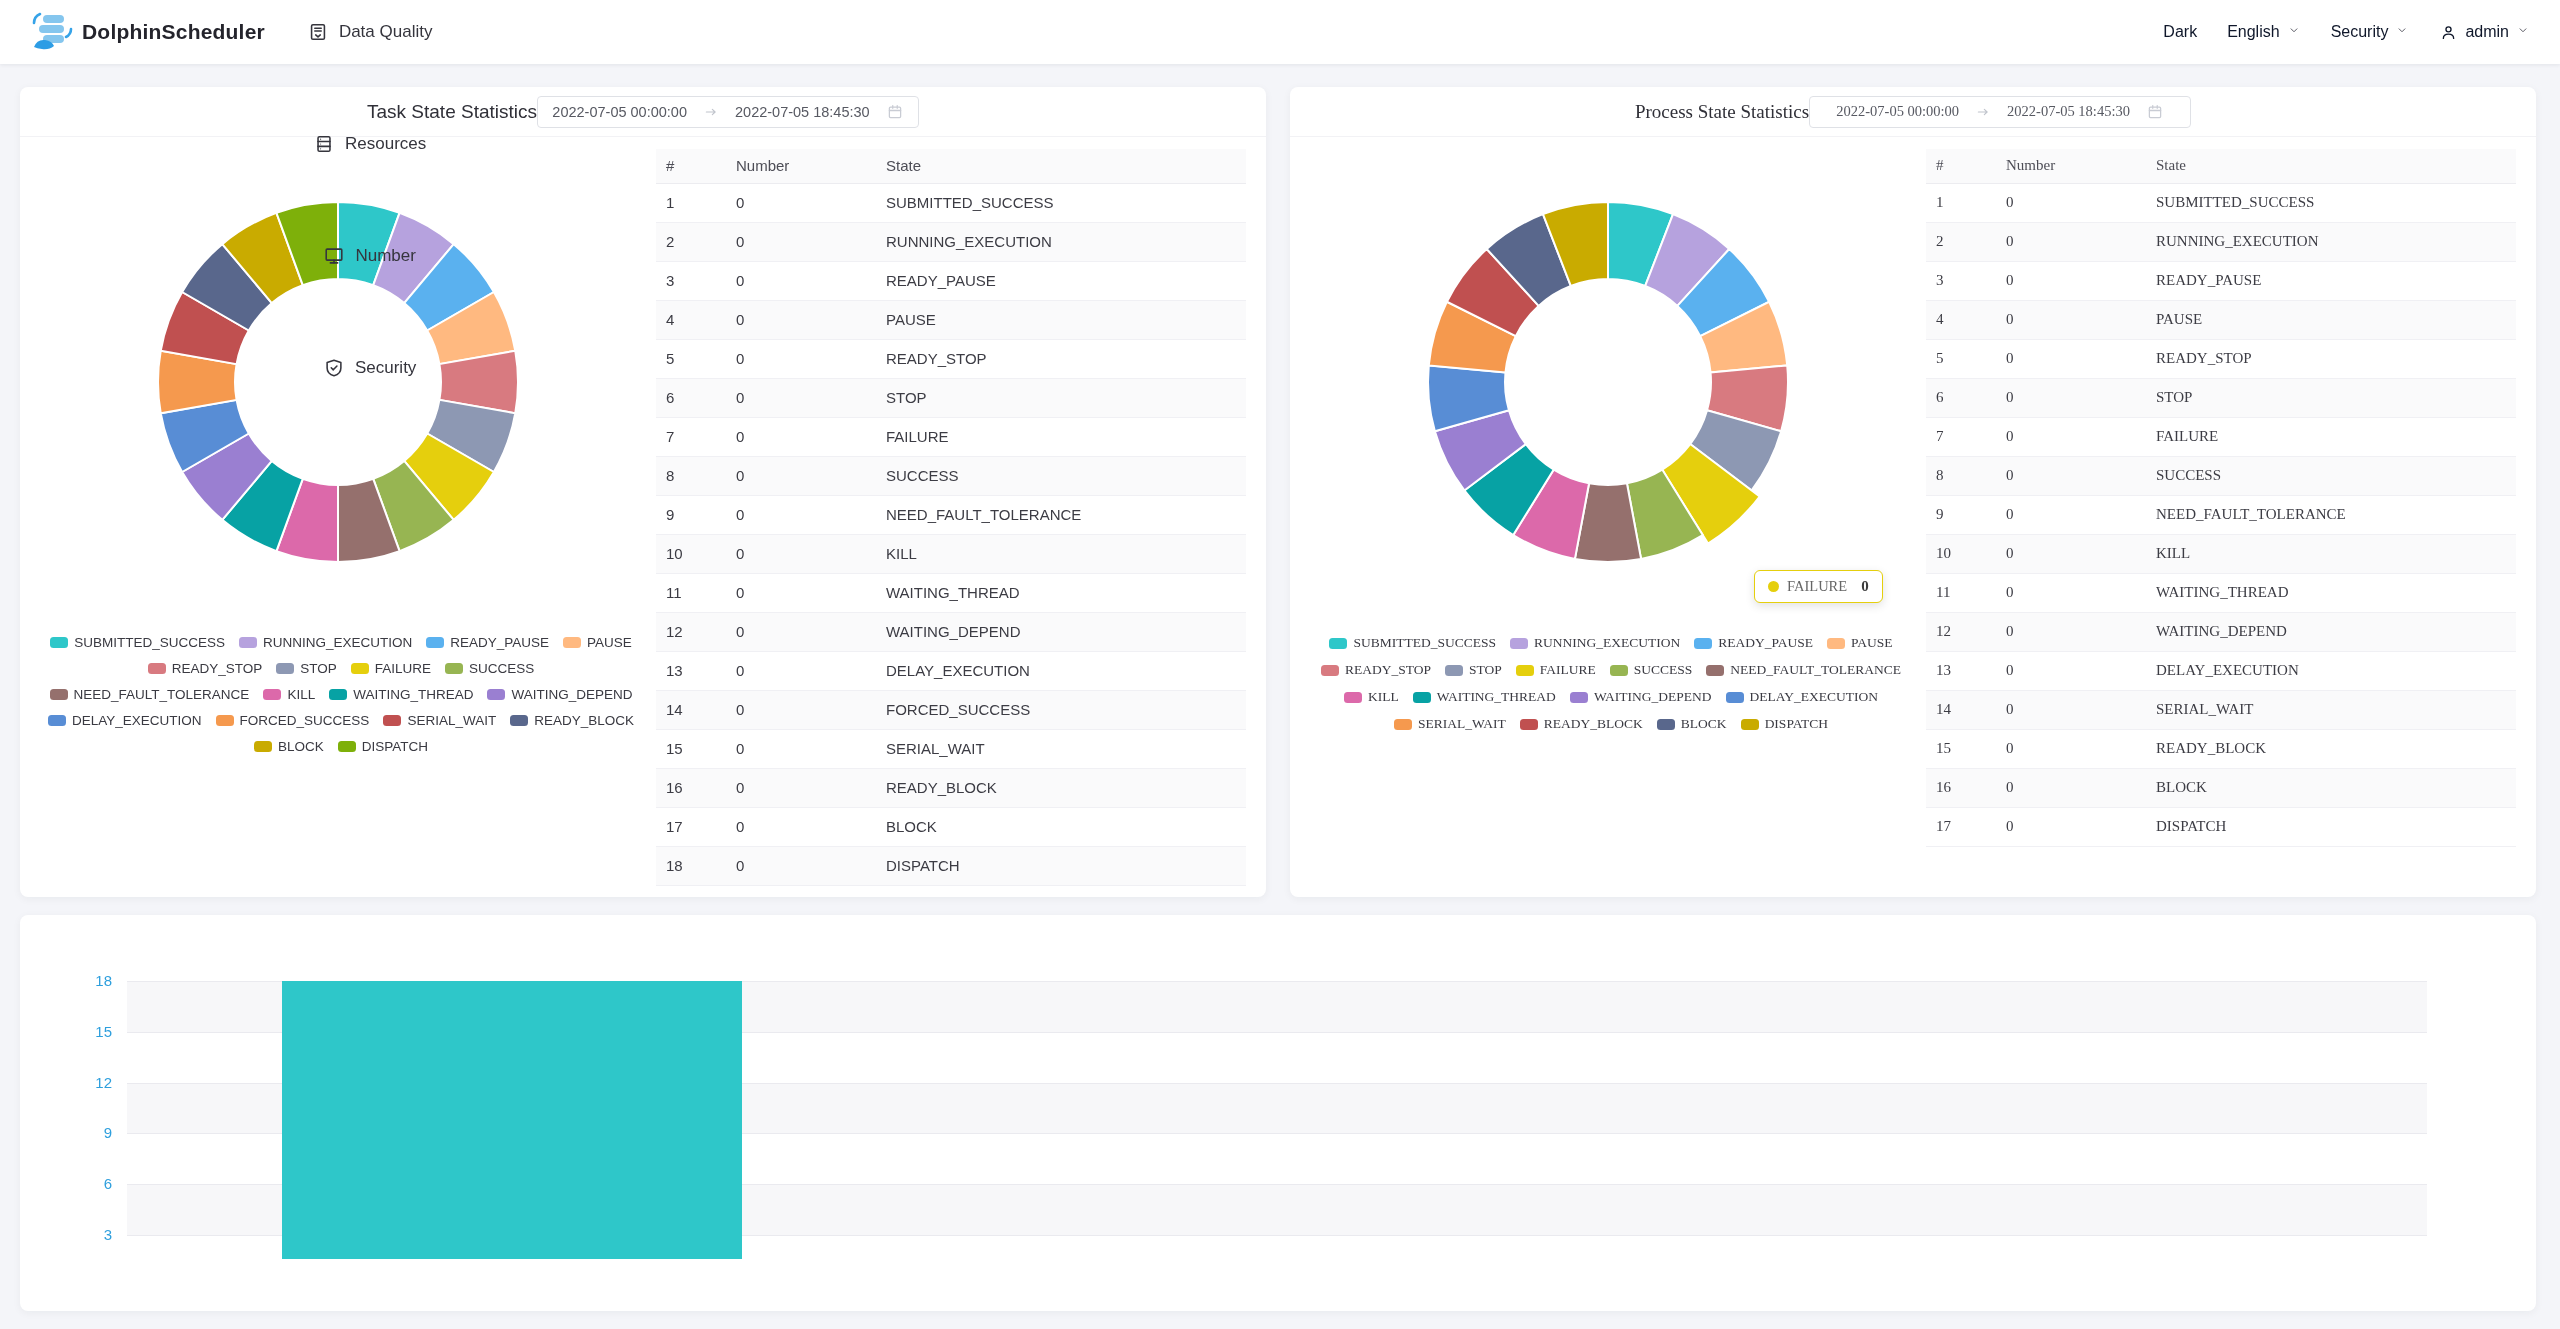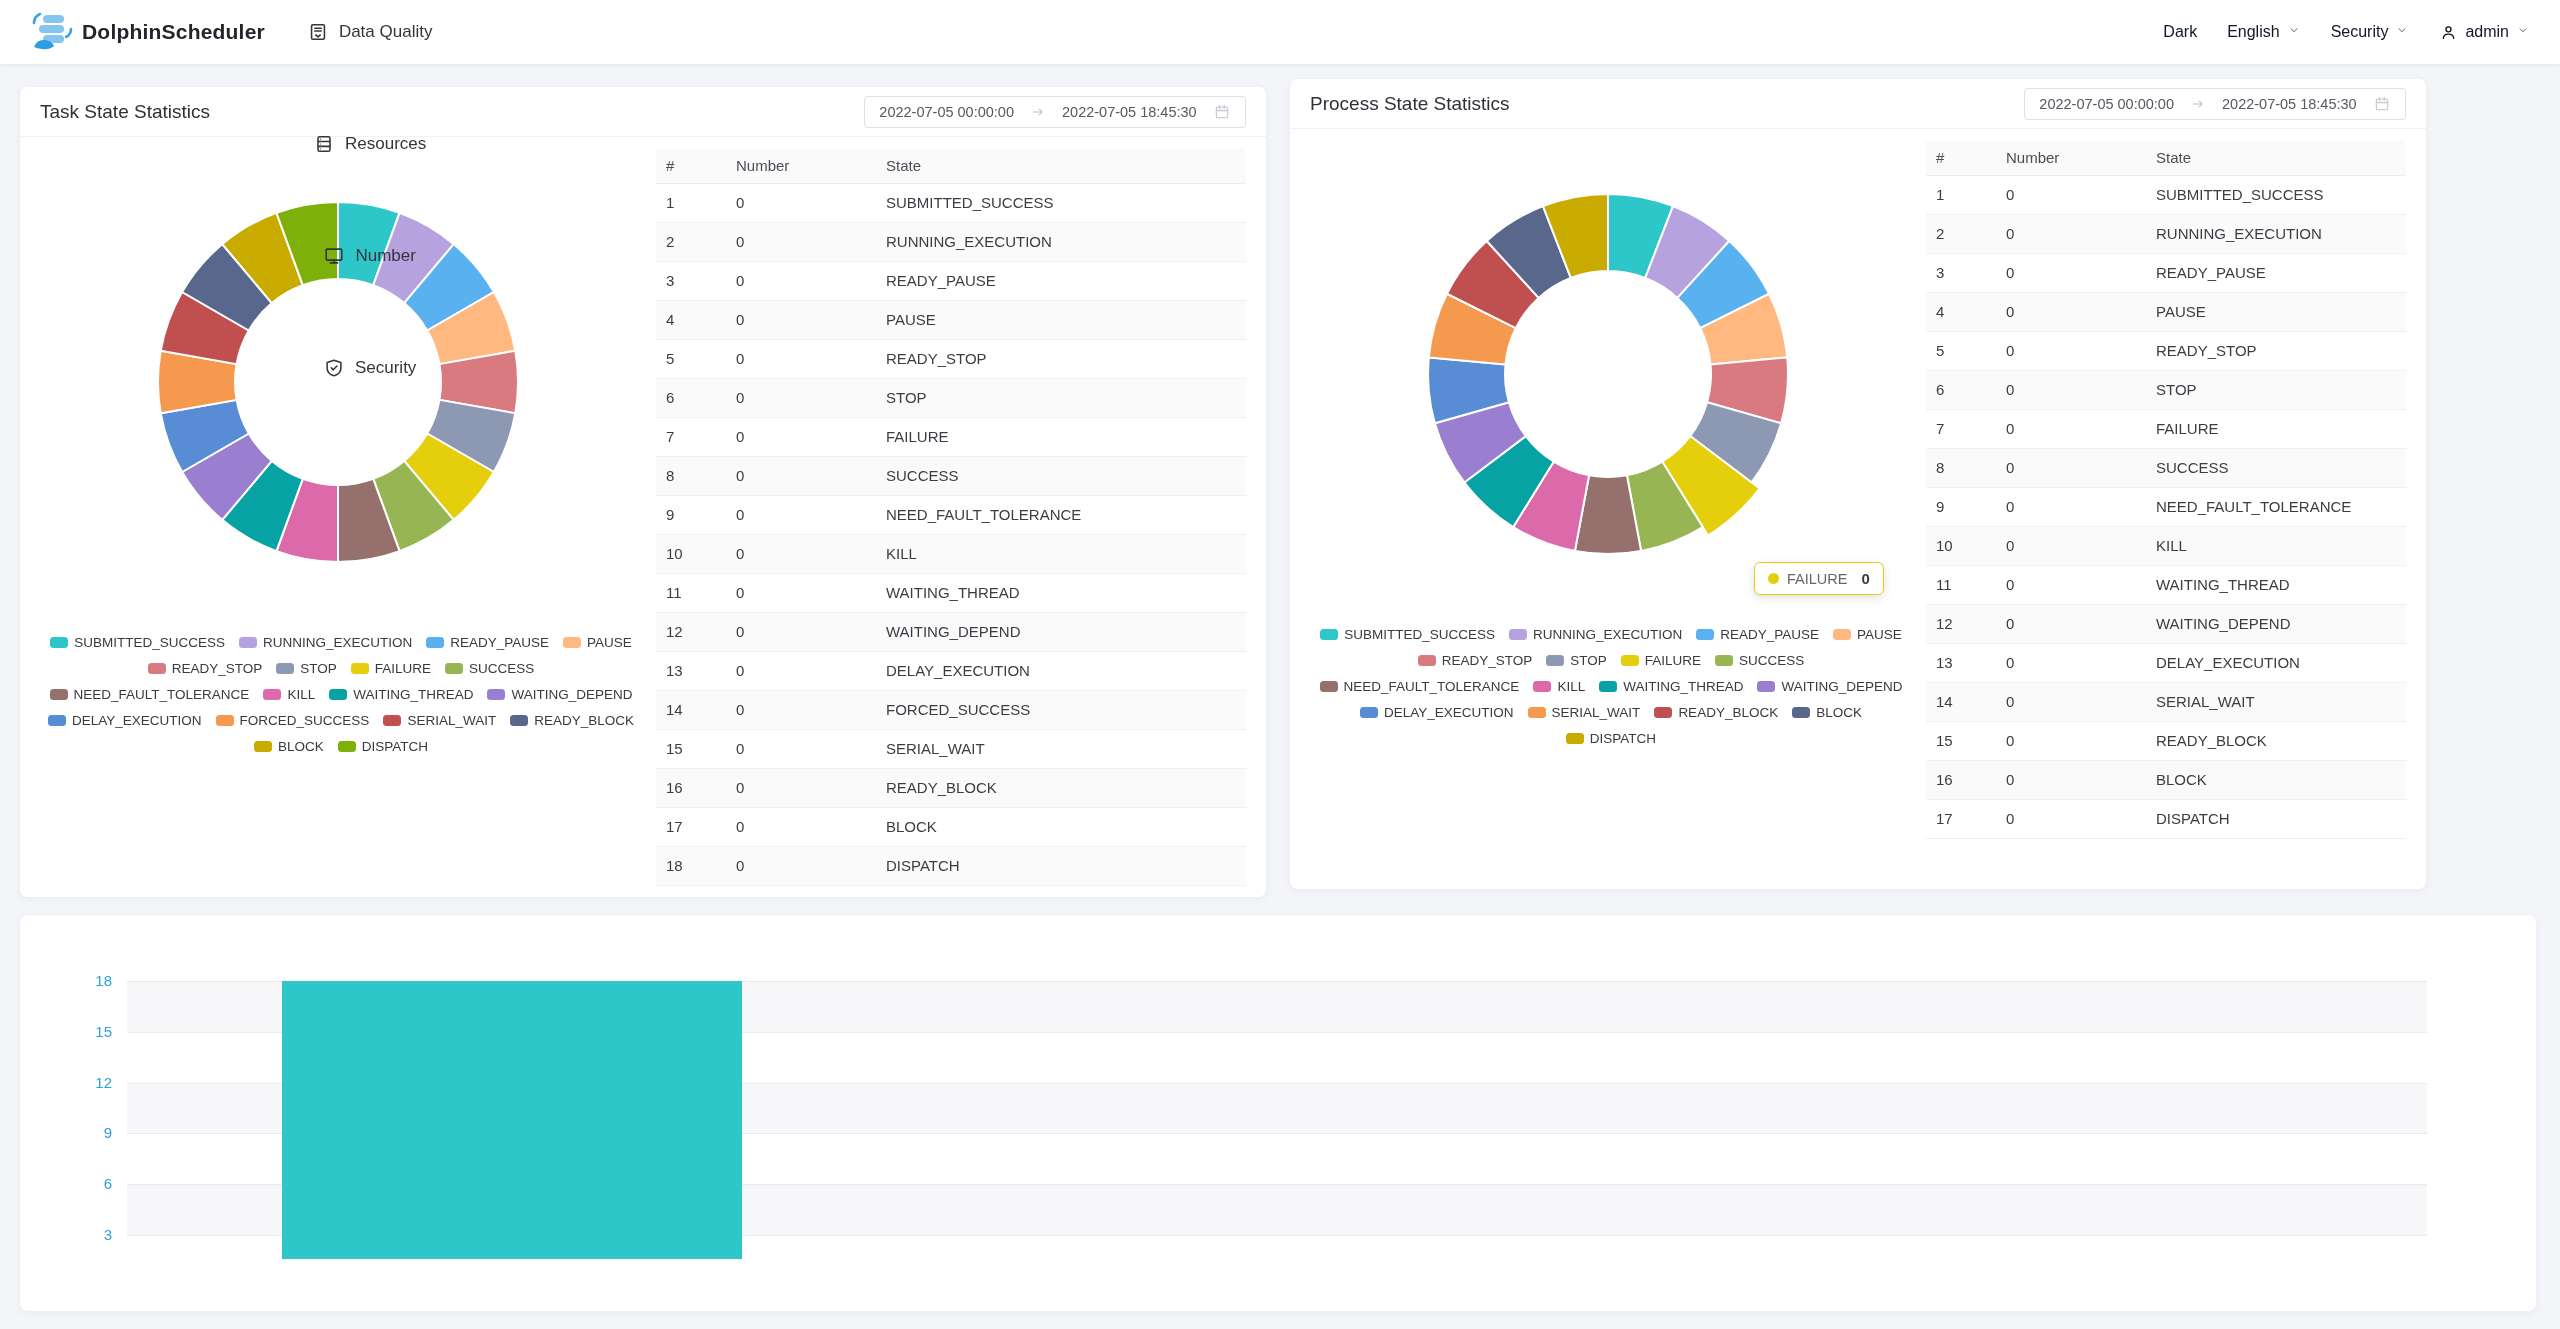--- a/index.html
+++ b/index.html
@@ -24,25 +24,25 @@
               cursor:pointer; height:64px; }
   .nav-item.active { color:#1890ff; }
   .nav-right { margin-left:auto; display:flex; align-items:center; gap:30px;
                font-size:16px; color:#0f172a; }
   .nav-right .sel { display:flex; align-items:flex-start; gap:7px; cursor:pointer; }
   .chev { width:14px; height:14px; stroke:#5a5a64; }
 
   
   .card { position:absolute; background:#fff; border-radius:8px;
           box-shadow:0 2px 8px rgba(29,35,41,.05); overflow:hidden; }
-  .card-hd { height:50px; display:flex; align-items:center; justify-content:space-between;
+  .card-hd { height:50px; display:flex; align-items:center; justify-content:center;
              padding:0 20px; border-bottom:1px solid #f2f2f5; }
   .card-title { font-size:19px; font-weight:500; color:#303038; }
   #task-card    { top:87px;  left:20px;   width:1246px; height:810px; }
-  #process-card { top:79px;  left:1290px; width:1136px; height:810px; }
+  #process-card { top:87px;  left:1290px; width:1246px; height:810px;font-family:Liberation Serif, serif; }
   #def-card     { top:915px; left:20px;   width:2516px; height:396px; }
 
   .date-range { display:flex; align-items:center; gap:16px; height:32px; width:382px;
                 border:1px solid #dfe1e6; border-radius:4px; padding:0 11px;
                 font-size:14.5px; color:#575962; background:#fff; justify-content:center; }
   .date-range .cal { color:#c9ccd4; }
   .arr { width:16px; height:16px; stroke:#c0c4cc; }
 
   .state-body { position:relative; height:760px; }
   .donut { position:absolute; left:126px; top:53px; width:384px; height:384px; }

